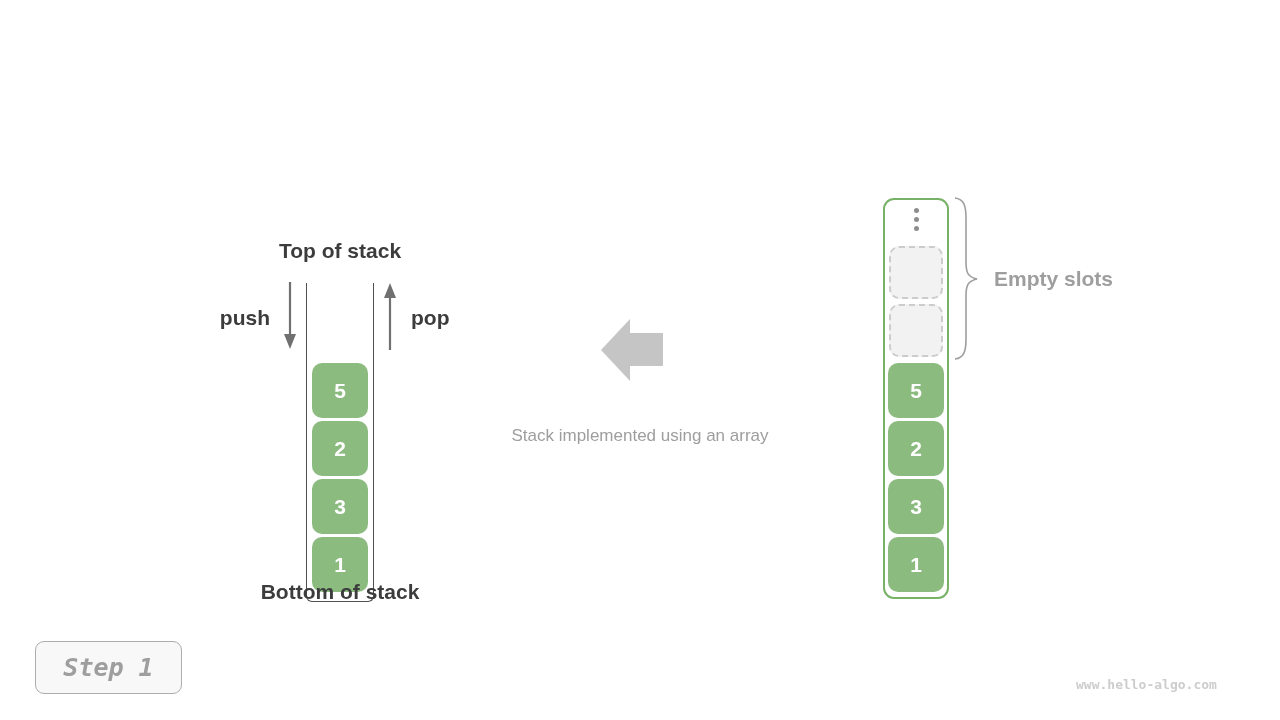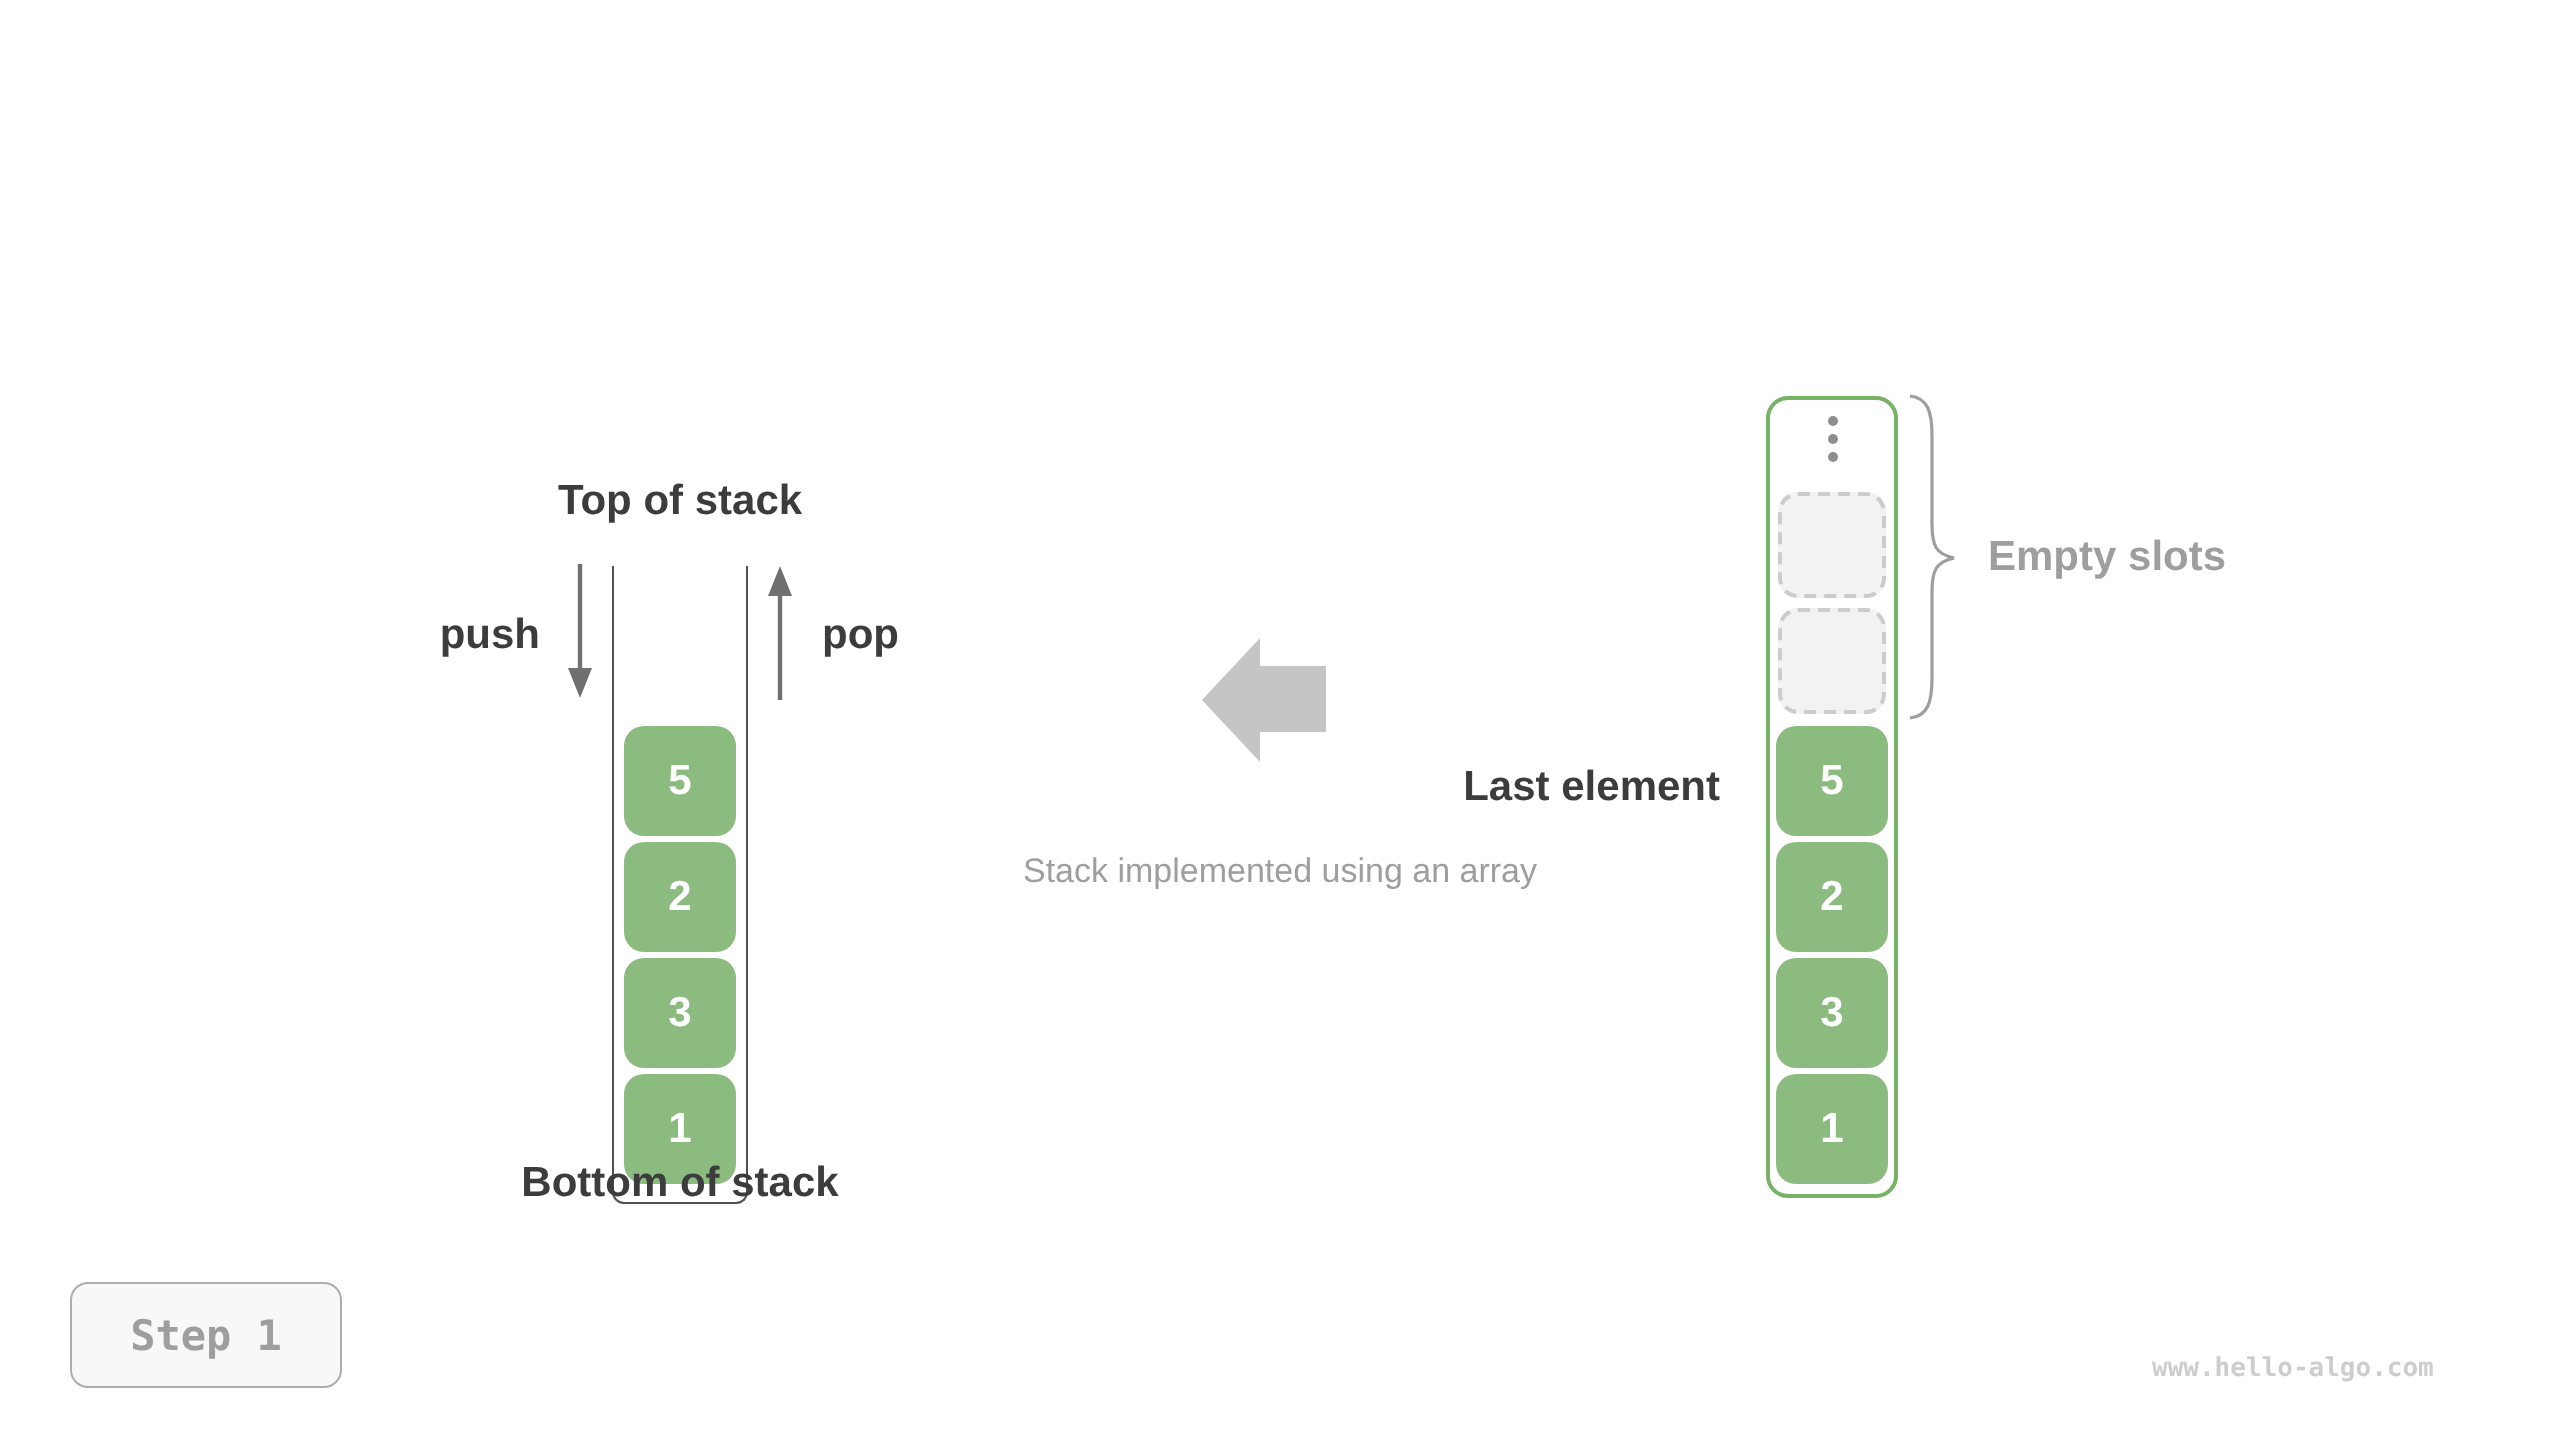--- a/index.html
+++ b/index.html
@@ -87,31 +87,32 @@
   .empty-slots-label {
     position: absolute;
     left: 994px; top: 267px; width: 180px;
     font-weight: bold; font-size: 21px;
     color: var(--gray-text, #9e9e9e);
   }
 
   .step-badge {
     position: absolute;
     left: 35px; top: 641px;
-    width: 136px; height: 53px;
+    width: 147px; height: 53px;
     box-sizing: border-box;
     background: var(--step-bg, #f8f8f8);
     border: 1.5px solid var(--step-border, #adadad);
     border-radius: 9px;
     display: flex; align-items: center; justify-content: center;
     font-family: "DejaVu Sans Mono", monospace;
     font-weight: bold;
-    font-size: 21px;
+    font-size: 25px;
     color: var(--gray-text, #9e9e9e);
     cursor: default;
+    font-style: italic;
   }
 
   .watermark {
     position: absolute;
     left: 1076px; top: 677px;
     font-family: "DejaVu Sans Mono", monospace;
     font-size: 13px;
     color: var(--light-gray-text, #cdcdcd);
     white-space: nowrap;
     font-weight: bold;
@@ -152,21 +153,20 @@
   <div class="cell" style="left:312px; top:537px;">1</div>
 
   <div class="heading center" style="left:240px; top:580px; width:200px;">Bottom of stack</div>
 
   <svg style="left:601px; top:317px;" width="62" height="66" viewBox="0 0 62 66">
     <polygon class="block-arrow" points="0,33 29,2 29,16 62,16 62,49 29,49 29,64"></polygon>
   </svg>
 
   <div class="caption">Stack implemented using an array</div>
 
-  <div class="heading right" style="left:660px; top:382px; width:200px;">Last element</div>
 
 
   <div class="array-container"></div>
 
   <div class="ellipsis">
     <span class="dot"></span>
     <span class="dot"></span>
     <span class="dot"></span>
   </div>
 

